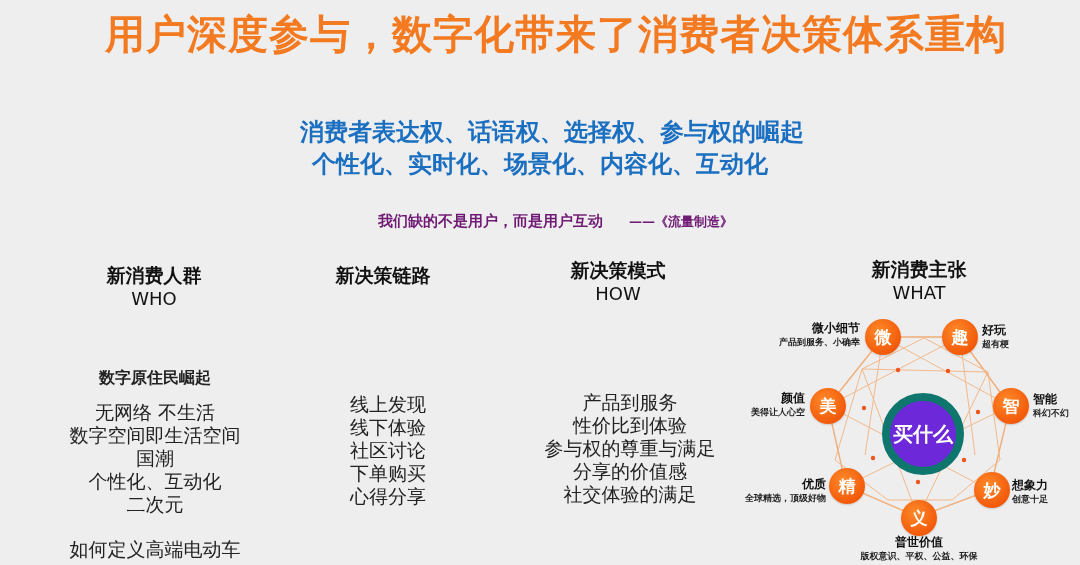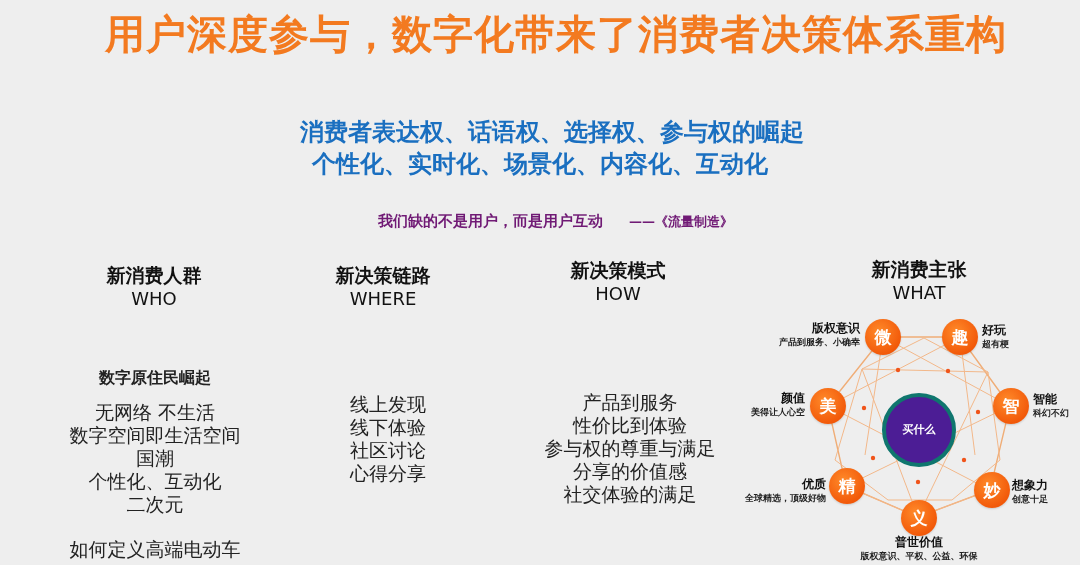--- a/index.html
+++ b/index.html
@@ -36,43 +36,42 @@
     color: #fff; font-size: 17px; font-weight: bold; text-align: center; line-height: 36px;
     box-shadow: 0 1px 2px rgba(0,0,0,0.15);
   }
   .node-label { position: absolute; white-space: nowrap; }
   .node-label .t { font-size: 12px; font-weight: bold; color: #111; line-height: 15px; }
   .node-label .s { font-size: 9px; font-weight: bold; color: #222; line-height: 12px; }
   .node-label.left { text-align: right; }
   .node-label.center { text-align: center; }
   .center-circle {
     position: absolute; left: 882px; top: 393px; width: 66px; height: 66px; border-radius: 50%;
-    background: #4c1d95; border: 4px solid #0f766e;
-    color: #fff; font-size: 11px; font-weight: bold; text-align: center; line-height: 66px;
+    background: #6d28d9; border: 8px solid #0f766e;
+    color: #fff; font-size: 20px; font-weight: bold; text-align: center; line-height: 66px;
   }
 </style>
 </head>
 <body>
 
 <div class="abs title">用户深度参与，数字化带来了消费者决策体系重构</div>
 
 <div class="abs subtitle" style="top:116px;padding-left:12px;">消费者表达权、话语权、选择权、参与权的崛起</div>
 <div class="abs subtitle" style="top:148px;">个性化、实时化、场景化、内容化、互动化</div>
 
 <div class="abs quote">
   <span>我们缺的不是用户，而是用户互动</span><span class="src">——《流量制造》</span>
 </div>
 
 <div class="abs col-head" style="left:54px; top:262px;text-align:center;">
   <div class="cn">新消费人群</div>
   <div class="en">WHO</div>
 </div>
 <div class="abs col-head" style="left:283px; top:262px;">
   <div class="cn">新决策链路</div>
-  <div class="en">WHERE</div>
 </div>
 <div class="abs col-head" style="left:518px; top:257px;">
   <div class="cn">新决策模式</div>
   <div class="en">HOW</div>
 </div>
 <div class="abs col-head" style="left:819px; top:256px;">
   <div class="cn">新消费主张</div>
   <div class="en">WHAT</div>
 </div>
 
@@ -84,20 +83,21 @@
   <div>个性化、互动化</div>
   <div>二次元</div>
   <div class="gap"></div>
   <div>如何定义高端电动车</div>
 </div>
 
 <div class="abs col-body" style="left:323px; top:393px; width:130px;">
   <div>线上发现</div>
   <div>线下体验</div>
   <div>社区讨论</div>
+  <div>下单购买</div>
   <div>心得分享</div>
 </div>
 
 <div class="abs col-body" style="left:525px; top:393px; width:210px;font-family:Liberation Mono, monospace;">
   <div>产品到服务</div>
   <div>性价比到体验</div>
   <div>参与权的尊重与满足</div>
   <div>分享的价值感</div>
   <div>社交体验的满足</div>
 </div>
@@ -134,21 +134,21 @@
     <circle cx="873" cy="458" r="2.2"></circle>
     <circle cx="964" cy="460" r="2.2"></circle>
     <circle cx="918" cy="482" r="2.2"></circle>
   </g>
 </svg>
 
 <div class="center-circle">买什么</div>
 
 <div class="node" style="left:865px; top:319px;">微</div>
 <div class="node-label left" style="left:760px; top:321px; width:100px;">
-  <div class="t">版权意识</div>
+  <div class="t">微小细节</div>
   <div class="s">产品到服务、小确幸</div>
 </div>
 
 <div class="node" style="left:942px; top:319px;">趣</div>
 <div class="node-label" style="left:982px; top:323px;">
   <div class="t">好玩</div>
   <div class="s">超有梗</div>
 </div>
 
 <div class="node" style="left:993px; top:388px;">智</div>

